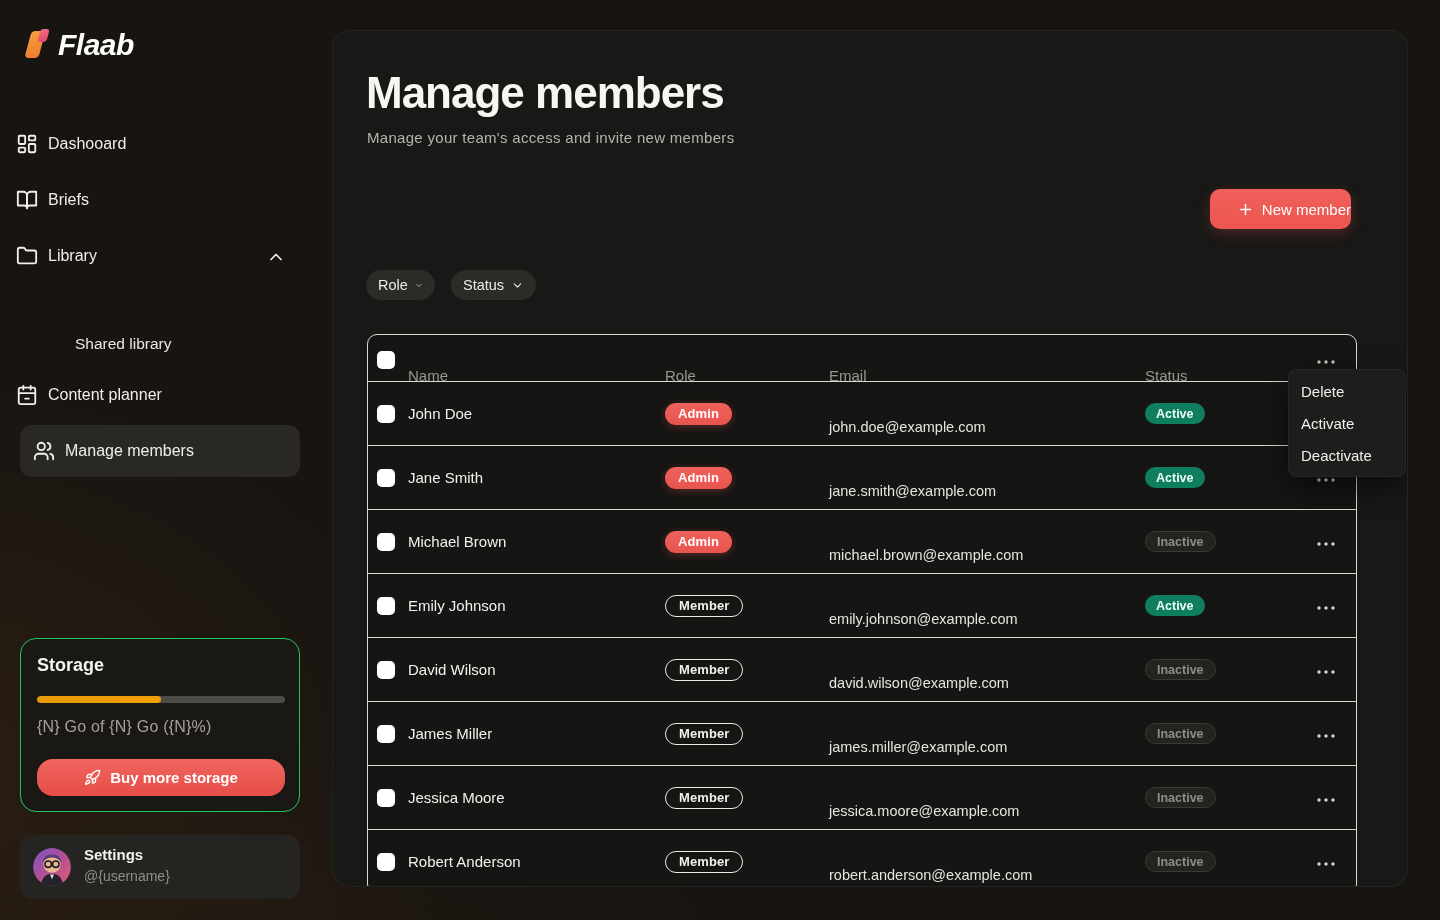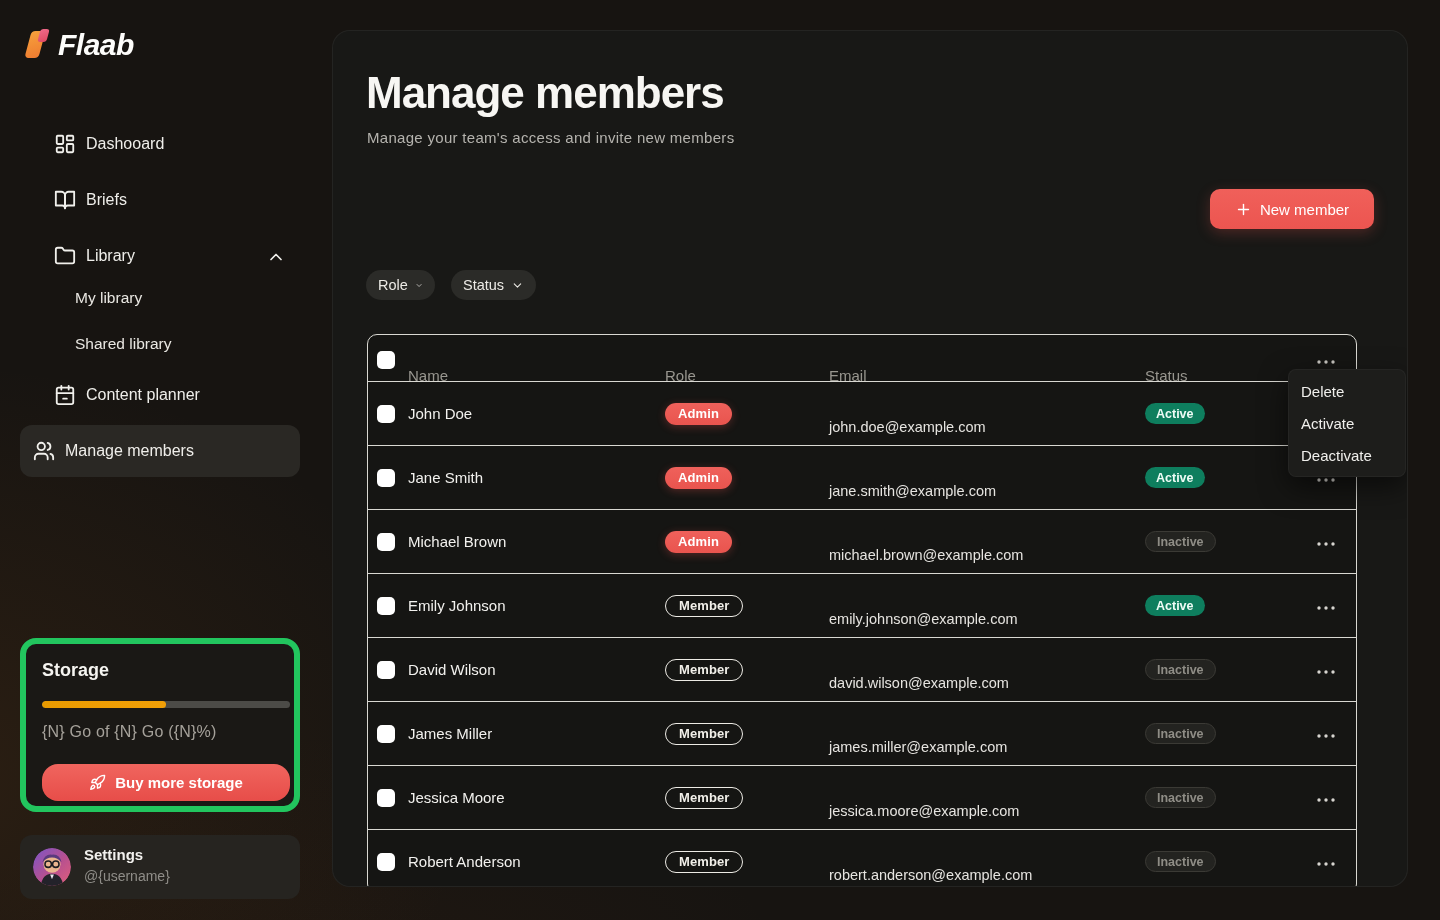--- a/index.html
+++ b/index.html
@@ -26,30 +26,30 @@
   
   .sidebar{position:absolute;left:0;top:0;width:332px;height:920px;}
   .logo{position:absolute;left:24px;top:26px;display:flex;align-items:center;gap:6px;cursor:pointer;}
   .logo-mark{position:relative;width:28px;height:38px;}
   .logo-mark .lm-a{position:absolute;left:4px;top:5px;width:14px;height:27px;border-radius:4px;
     transform:skewX(-15deg);background:linear-gradient(160deg,#f7a13c,#ee7b30);}
   .logo-mark .lm-b{position:absolute;left:15px;top:3px;width:9px;height:13px;border-radius:3px;
     transform:skewX(-15deg);background:linear-gradient(160deg,#ef6a8a,#e04a62);}
   .logo-text{font-size:30px;font-weight:800;font-style:italic;letter-spacing:-0.5px;color:#fdfdfb;}
 
-  .nav-item{position:absolute;left:8px;width:300px;height:36px;display:flex;align-items:center;
-    gap:10px;padding-left:46px;font-size:16px;font-weight:500;color:#efeeea;cursor:pointer;}
+  .nav-item{position:absolute;left:0;width:300px;height:36px;display:flex;align-items:center;
+    gap:10px;padding-left:16px;font-size:16px;font-weight:500;color:#efeeea;cursor:pointer;}
   .nav-item svg{width:22px;height:22px;color:#f1f0ec;flex:0 0 auto;}
   .nav-sub{position:absolute;left:0;width:300px;height:32px;display:flex;align-items:center;
     padding-left:75px;font-size:15.5px;color:#e9e7e2;cursor:pointer;}
   .nav-item.active{left:20px;width:280px;height:52px;background:#2a2824;border-radius:12px;padding-left:13px;}
   .nav-chevron{position:absolute;right:46px;width:20px;height:20px;color:#f1f0ec;}
 
   .storage-card{position:absolute;left:20px;top:638px;width:280px;height:174px;background:#1a1815;
-    border:6px solid #22c55e;border-radius:16px;}
+    border:1px solid #22c55e;border-radius:16px;}
   .storage-title{position:absolute;left:16px;top:16px;font-size:18px;font-weight:700;color:#f5f4f0;}
   .progress-track{position:absolute;left:16px;top:57px;width:248px;height:7px;border-radius:6px;background:#4c4b47;overflow:hidden;}
   .progress-fill{height:100%;border-radius:6px;background:linear-gradient(90deg,#e89a00,var(--accent-orange));}
   .storage-usage{position:absolute;left:16px;top:79px;font-size:16px;color:#a5a19a;letter-spacing:0.2px;}
   .buy-btn{position:absolute;left:16px;top:120px;width:248px;height:37px;border:none;border-radius:16px;
     background:linear-gradient(180deg,#f0655e,#e74d49);color:#fff;font-size:15px;font-weight:600;
     display:flex;align-items:center;justify-content:center;gap:9px;cursor:pointer;}
   .buy-btn svg{width:17px;height:17px;}
 
   .profile{position:absolute;left:20px;top:835px;width:280px;height:64px;background:#262420;
@@ -65,23 +65,23 @@
     letter-spacing:-1px;color:#f7f6f3;}
   .page-subtitle{position:absolute;left:34px;top:98px;font-size:15px;color:#b5b3ae;letter-spacing:0.3px;}
 
   .search-box{position:absolute;left:33px;top:155px;width:800px;height:47px;background:#1f1f1c;
     border-radius:10px;}
   .search-box svg{position:absolute;left:14px;top:14px;width:19px;height:19px;color:#97958d;}
   .search-box input{position:absolute;left:44px;top:0;width:740px;height:100%;background:transparent;
     border:none;outline:none;color:#eceae6;font-size:16.5px;}
   .search-box input::placeholder{color:#8d8b85;}
 
-  .new-member-btn{position:absolute;left:877px;top:158px;width:164px;height:40px;border:none;border-radius:10px;
+  .new-member-btn{position:absolute;left:877px;top:158px;width:141px;height:40px;border:none;border-radius:10px;
     background:linear-gradient(180deg,#f0605a,var(--accent-red));color:#fff;font-size:15px;font-weight:500;
-    display:flex;align-items:center;justify-content:center;gap:8px;cursor:pointer;box-shadow:0 4px 14px rgba(236,85,80,0.25);}
+    display:flex;align-items:center;justify-content:flex-end;gap:8px;cursor:pointer;box-shadow:0 4px 14px rgba(236,85,80,0.25);}
   .new-member-btn svg{width:17px;height:17px;}
 
   .filter-pill{position:absolute;top:239px;height:30px;background:#2b2b28;border:none;border-radius:16px;
     color:#edebe6;font-size:14.5px;font-weight:500;display:flex;align-items:center;justify-content:center;
     gap:7px;cursor:pointer;padding:0 12px;}
   .filter-pill svg{width:15px;height:15px;margin-top:1px;}
   .pill-role{left:33px;width:69px;}
   .pill-status{left:118px;width:85px;}
 
   .table{position:absolute;left:34px;top:303px;width:990px;border:1px solid var(--table-line);
@@ -142,23 +142,20 @@
   <div class="nav-item" style="top:238px">
     <svg class="ic" viewBox="0 0 24 24">
         <path d="M20 20a2 2 0 0 0 2-2V8a2 2 0 0 0-2-2h-7.9a2 2 0 0 1-1.69-.9L9.6 3.9A2 2 0 0 0 7.93 3H4a2 2 0 0 0-2 2v13a2 2 0 0 0 2 2Z"></path>
       </svg>
     <span>Library</span>
   </div>
   <svg class="ic nav-chevron" style="top:247px" viewBox="0 0 24 24">
       <path d="m18 15-6-6-6 6"></path>
     </svg>
 
-  <div class="nav-sub" style="top:282px">
-    <span>My library</span>
-  </div>
   <div class="nav-sub" style="top:328px">
     <span>Shared library</span>
   </div>
 
   <div class="nav-item" style="top:377px">
     <svg class="ic" viewBox="0 0 24 24">
         <path d="M8 2v4"></path>
         <path d="M16 2v4"></path>
         <rect x="3" y="4" width="18" height="18" rx="2"></rect>
         <path d="M3 10h18"></path>

